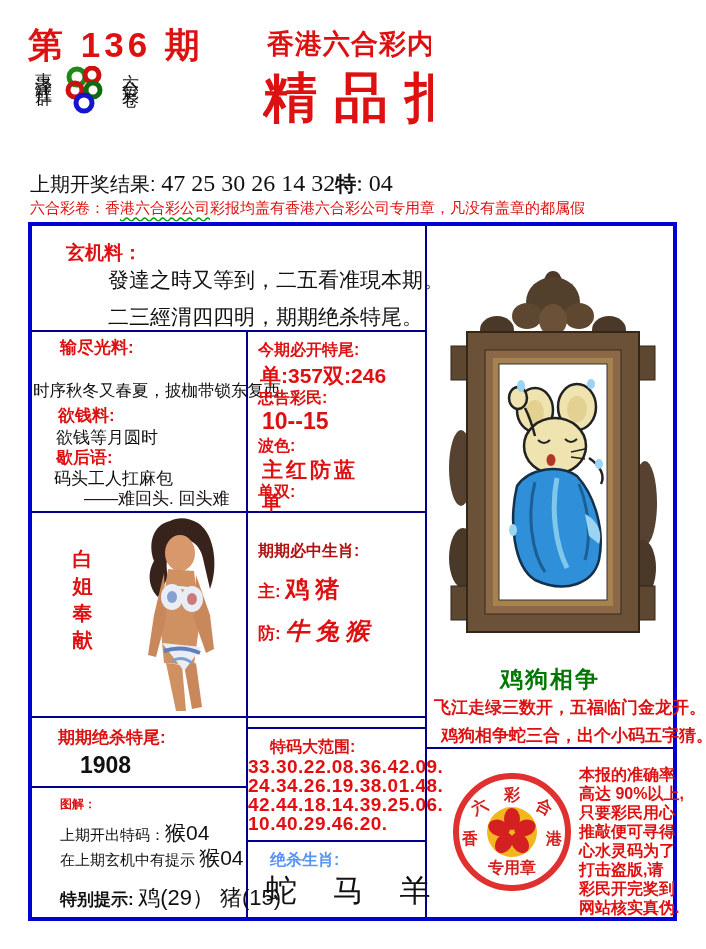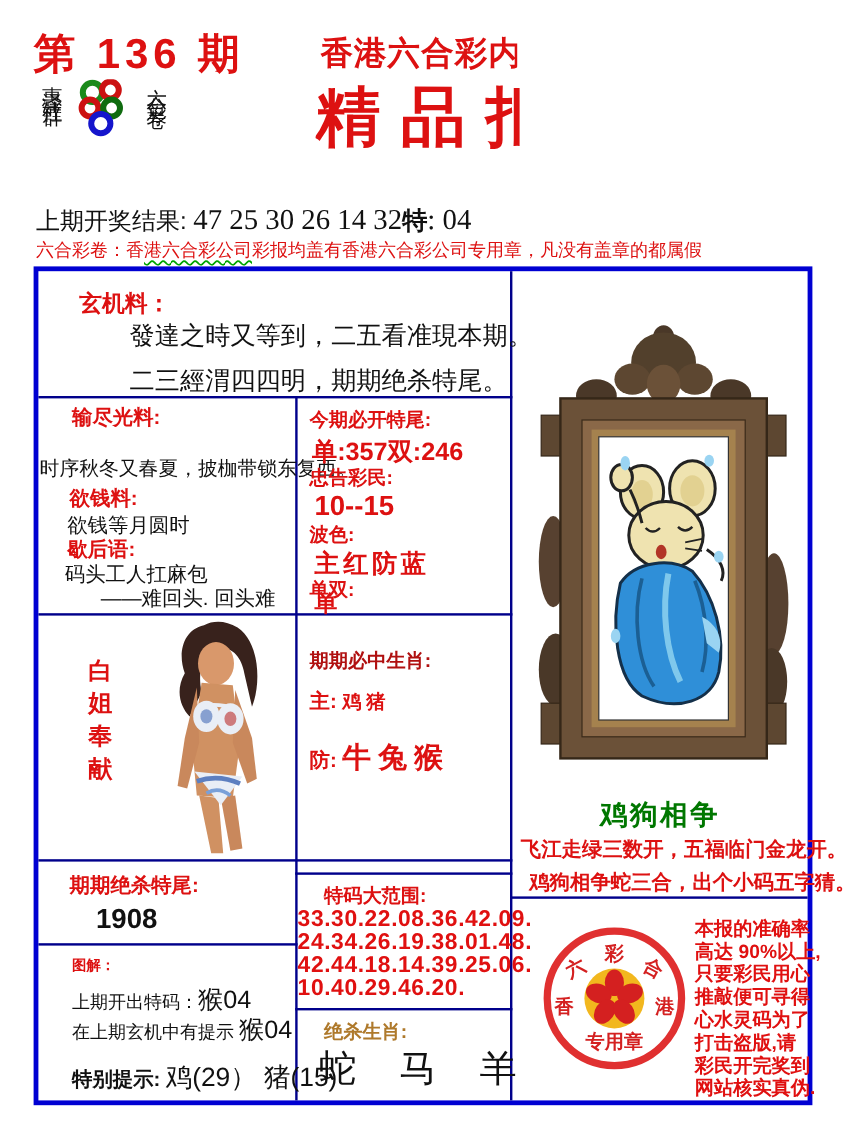--- a/index.html
+++ b/index.html
@@ -129,38 +129,38 @@
     <div class="abs red b nowrap" style="left:10px;top:106px;font-size:16px;">波色:</div>
     <div class="abs red b nowrap" style="left:14px;top:126px;font-size:21px;letter-spacing:3px;">主红防蓝</div>
     <div class="abs red b nowrap" style="left:10px;top:152px;font-size:16px;">单双:</div>
     <div class="abs red b nowrap" style="left:14px;top:160px;font-size:19px;">单</div>
   </div>
 
   <div class="abs" style="left:216px;top:287px;width:177px;height:203px;">
     <div class="abs b nowrap" style="left:10px;top:28px;font-size:16px;color:#b01010;">期期必中生肖:</div>
     <div class="abs red nowrap" style="left:10px;top:60px;">
       <span class="b" style="font-size:17px;">主:</span>
-      <span class="b serif" style="font-size:16px;">鸡  猪</span>
+      <span class="b serif" style="font-size:24px;">鸡  猪</span>
     </div>
     <div class="abs red nowrap" style="left:10px;top:102px;">
       <span class="b" style="font-size:17px;">防:</span>
-      <span class="b serif" style="font-size:24px;">牛  兔  猴</span>
+      <span class="b serif" style="font-size:24px;font-style:italic;">牛  兔  猴</span>
     </div>
   </div>
 
   <div class="abs" style="left:216px;top:503px;width:177px;height:111px;">
     <div class="abs red b nowrap" style="left:22px;top:8px;font-size:16px;">特码大范围:</div>
     <div class="abs num-line" style="left:0px;top:28px;">33.30.22.08.36.42.09.</div>
     <div class="abs num-line" style="left:0px;top:47px;">24.34.26.19.38.01.48.</div>
     <div class="abs num-line" style="left:0px;top:66px;">42.44.18.14.39.25.06.</div>
     <div class="abs num-line" style="left:0px;top:85px;">10.40.29.46.20.</div>
   </div>
 
   <div class="abs" style="left:216px;top:616px;width:177px;height:75px;">
-    <div class="abs b nowrap" style="left:22px;top:8px;font-size:16px;color:#a16207;opacity:.85;">绝杀生肖:</div>
+    <div class="abs b nowrap" style="left:22px;top:8px;font-size:16px;color:#3b82f6;opacity:.85;">绝杀生肖:</div>
     <div class="abs nowrap serif" style="left:18px;top:28px;font-size:31px;letter-spacing:14px;">蛇 马 羊</div>
   </div>
 
   <div class="abs" style="left:395px;top:0;width:218px;height:521px;">
     <svg class="abs" style="left:12px;top:42px;" width="228" height="384" viewBox="0 0 228 384">
 
       <ellipse cx="114" cy="14" rx="9" ry="11" fill="#4a3828"></ellipse>
       <ellipse cx="114" cy="34" rx="27" ry="25" fill="#52402c"></ellipse>
       <ellipse cx="88" cy="48" rx="15" ry="13" fill="#5d4731"></ellipse>
       <ellipse cx="140" cy="48" rx="15" ry="13" fill="#5d4731"></ellipse>

